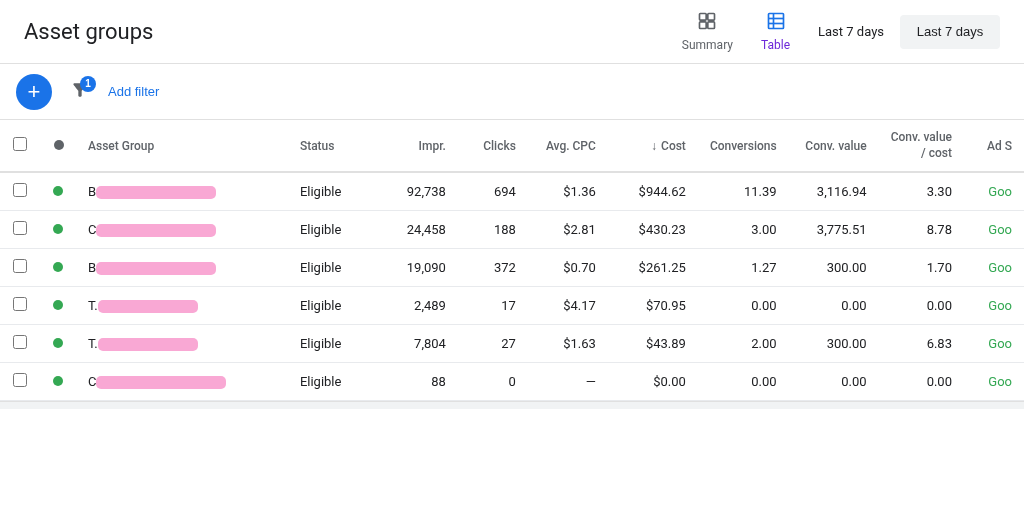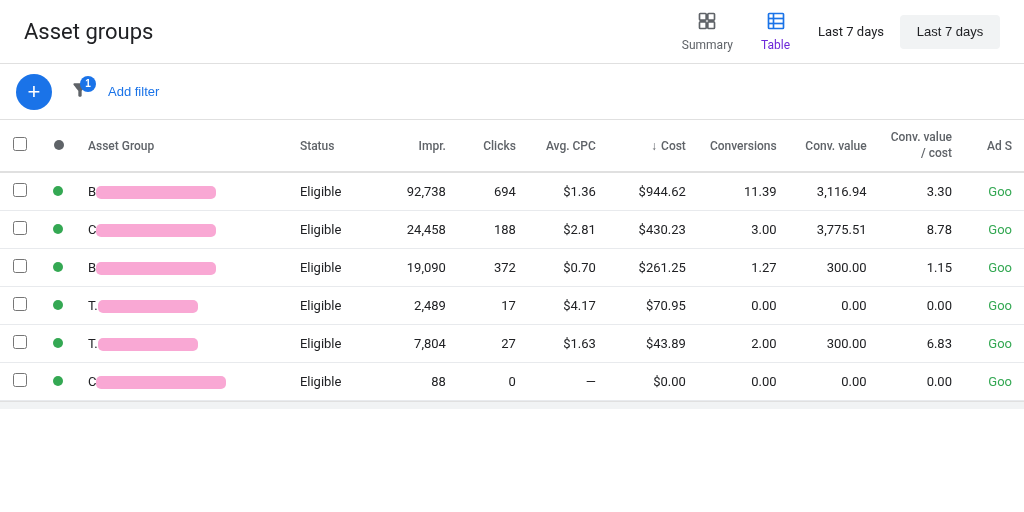--- a/index.html
+++ b/index.html
@@ -346,21 +346,21 @@
           <td class="left col-asset-group">
     <span style="font-size:13px;color:#202124;">B</span><span class="blurred-text" style="width:120px;">Bblurred</span>
   </td>
           <td class="left col-status">Eligible</td>
           <td class="col-impr">19,090</td>
           <td class="col-clicks">372</td>
           <td class="col-cpc">$0.70</td>
           <td class="col-cost">$261.25</td>
           <td class="col-conv">1.27</td>
           <td class="col-conv-value">300.00</td>
-          <td class="col-conv-value-cost">1.15</td>
+          <td class="col-conv-value-cost">1.70</td>
           <td class="col-ad" style="color:#34a853;">Goo</td>
         </tr>
         <tr>
           <td class="center col-checkbox">
     <input type="checkbox" style="width: 14px; height: 14px;">
   </td>
           <td class="center col-dot">
     <span class="status-dot"></span>
   </td>
           <td class="left col-asset-group">

